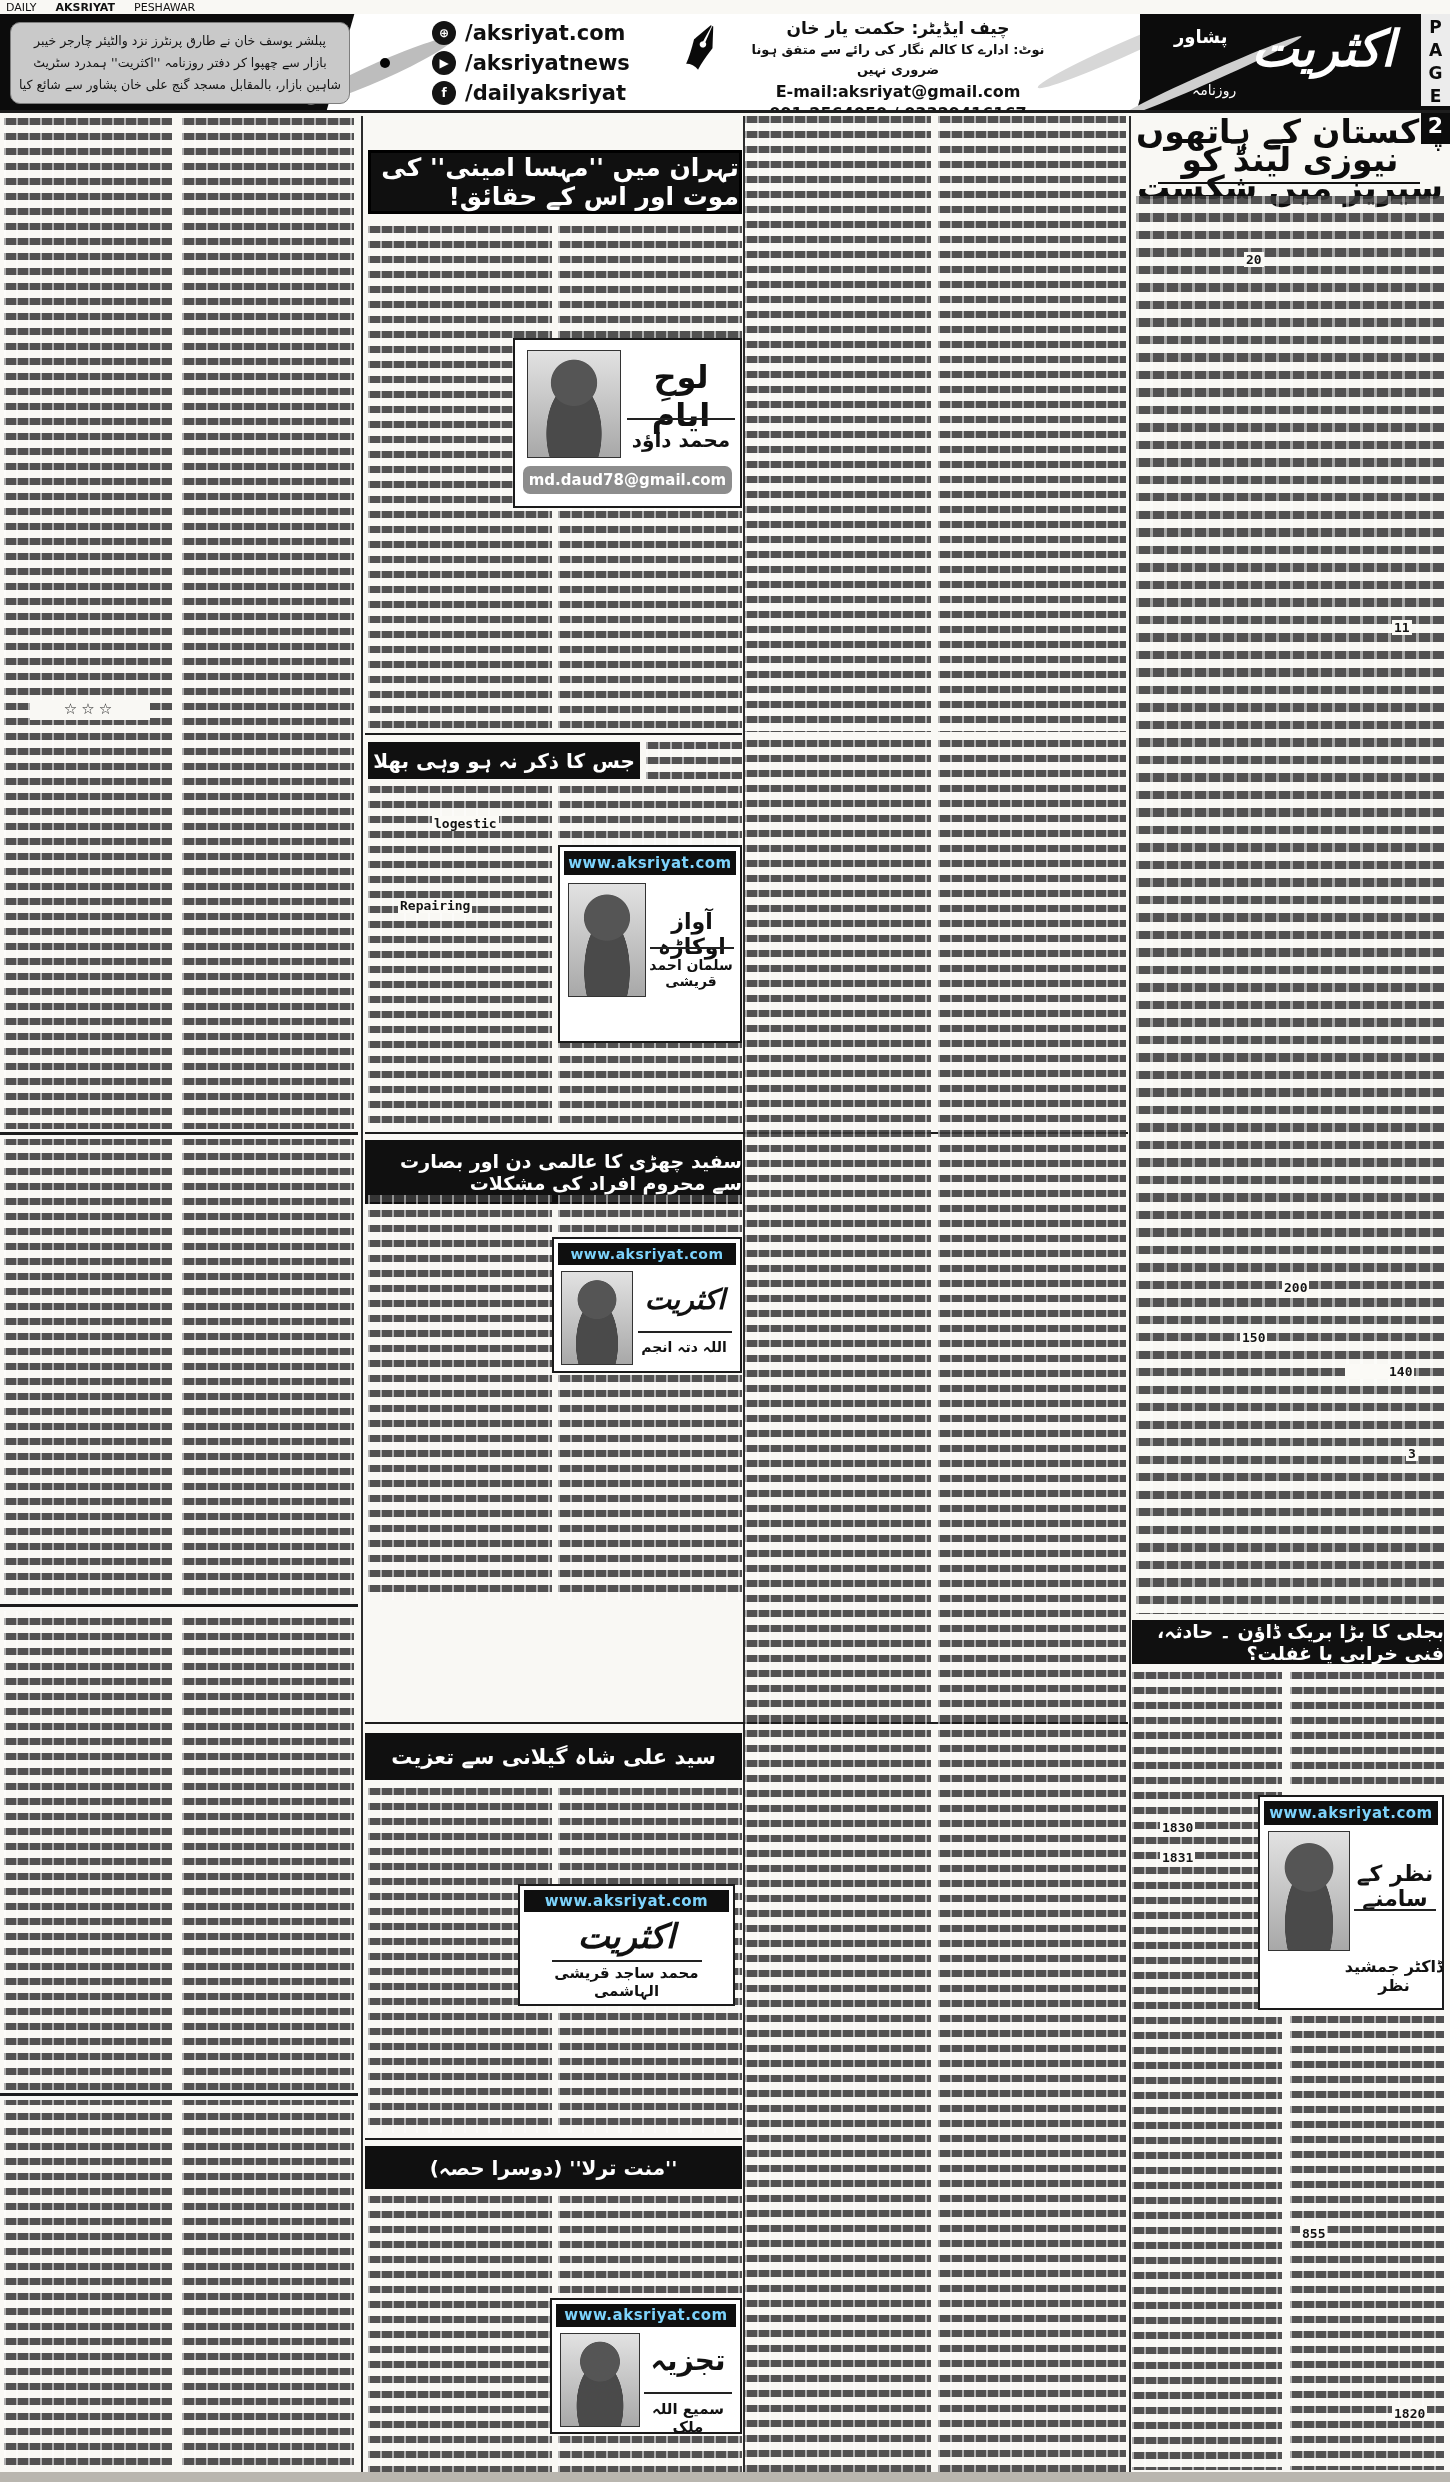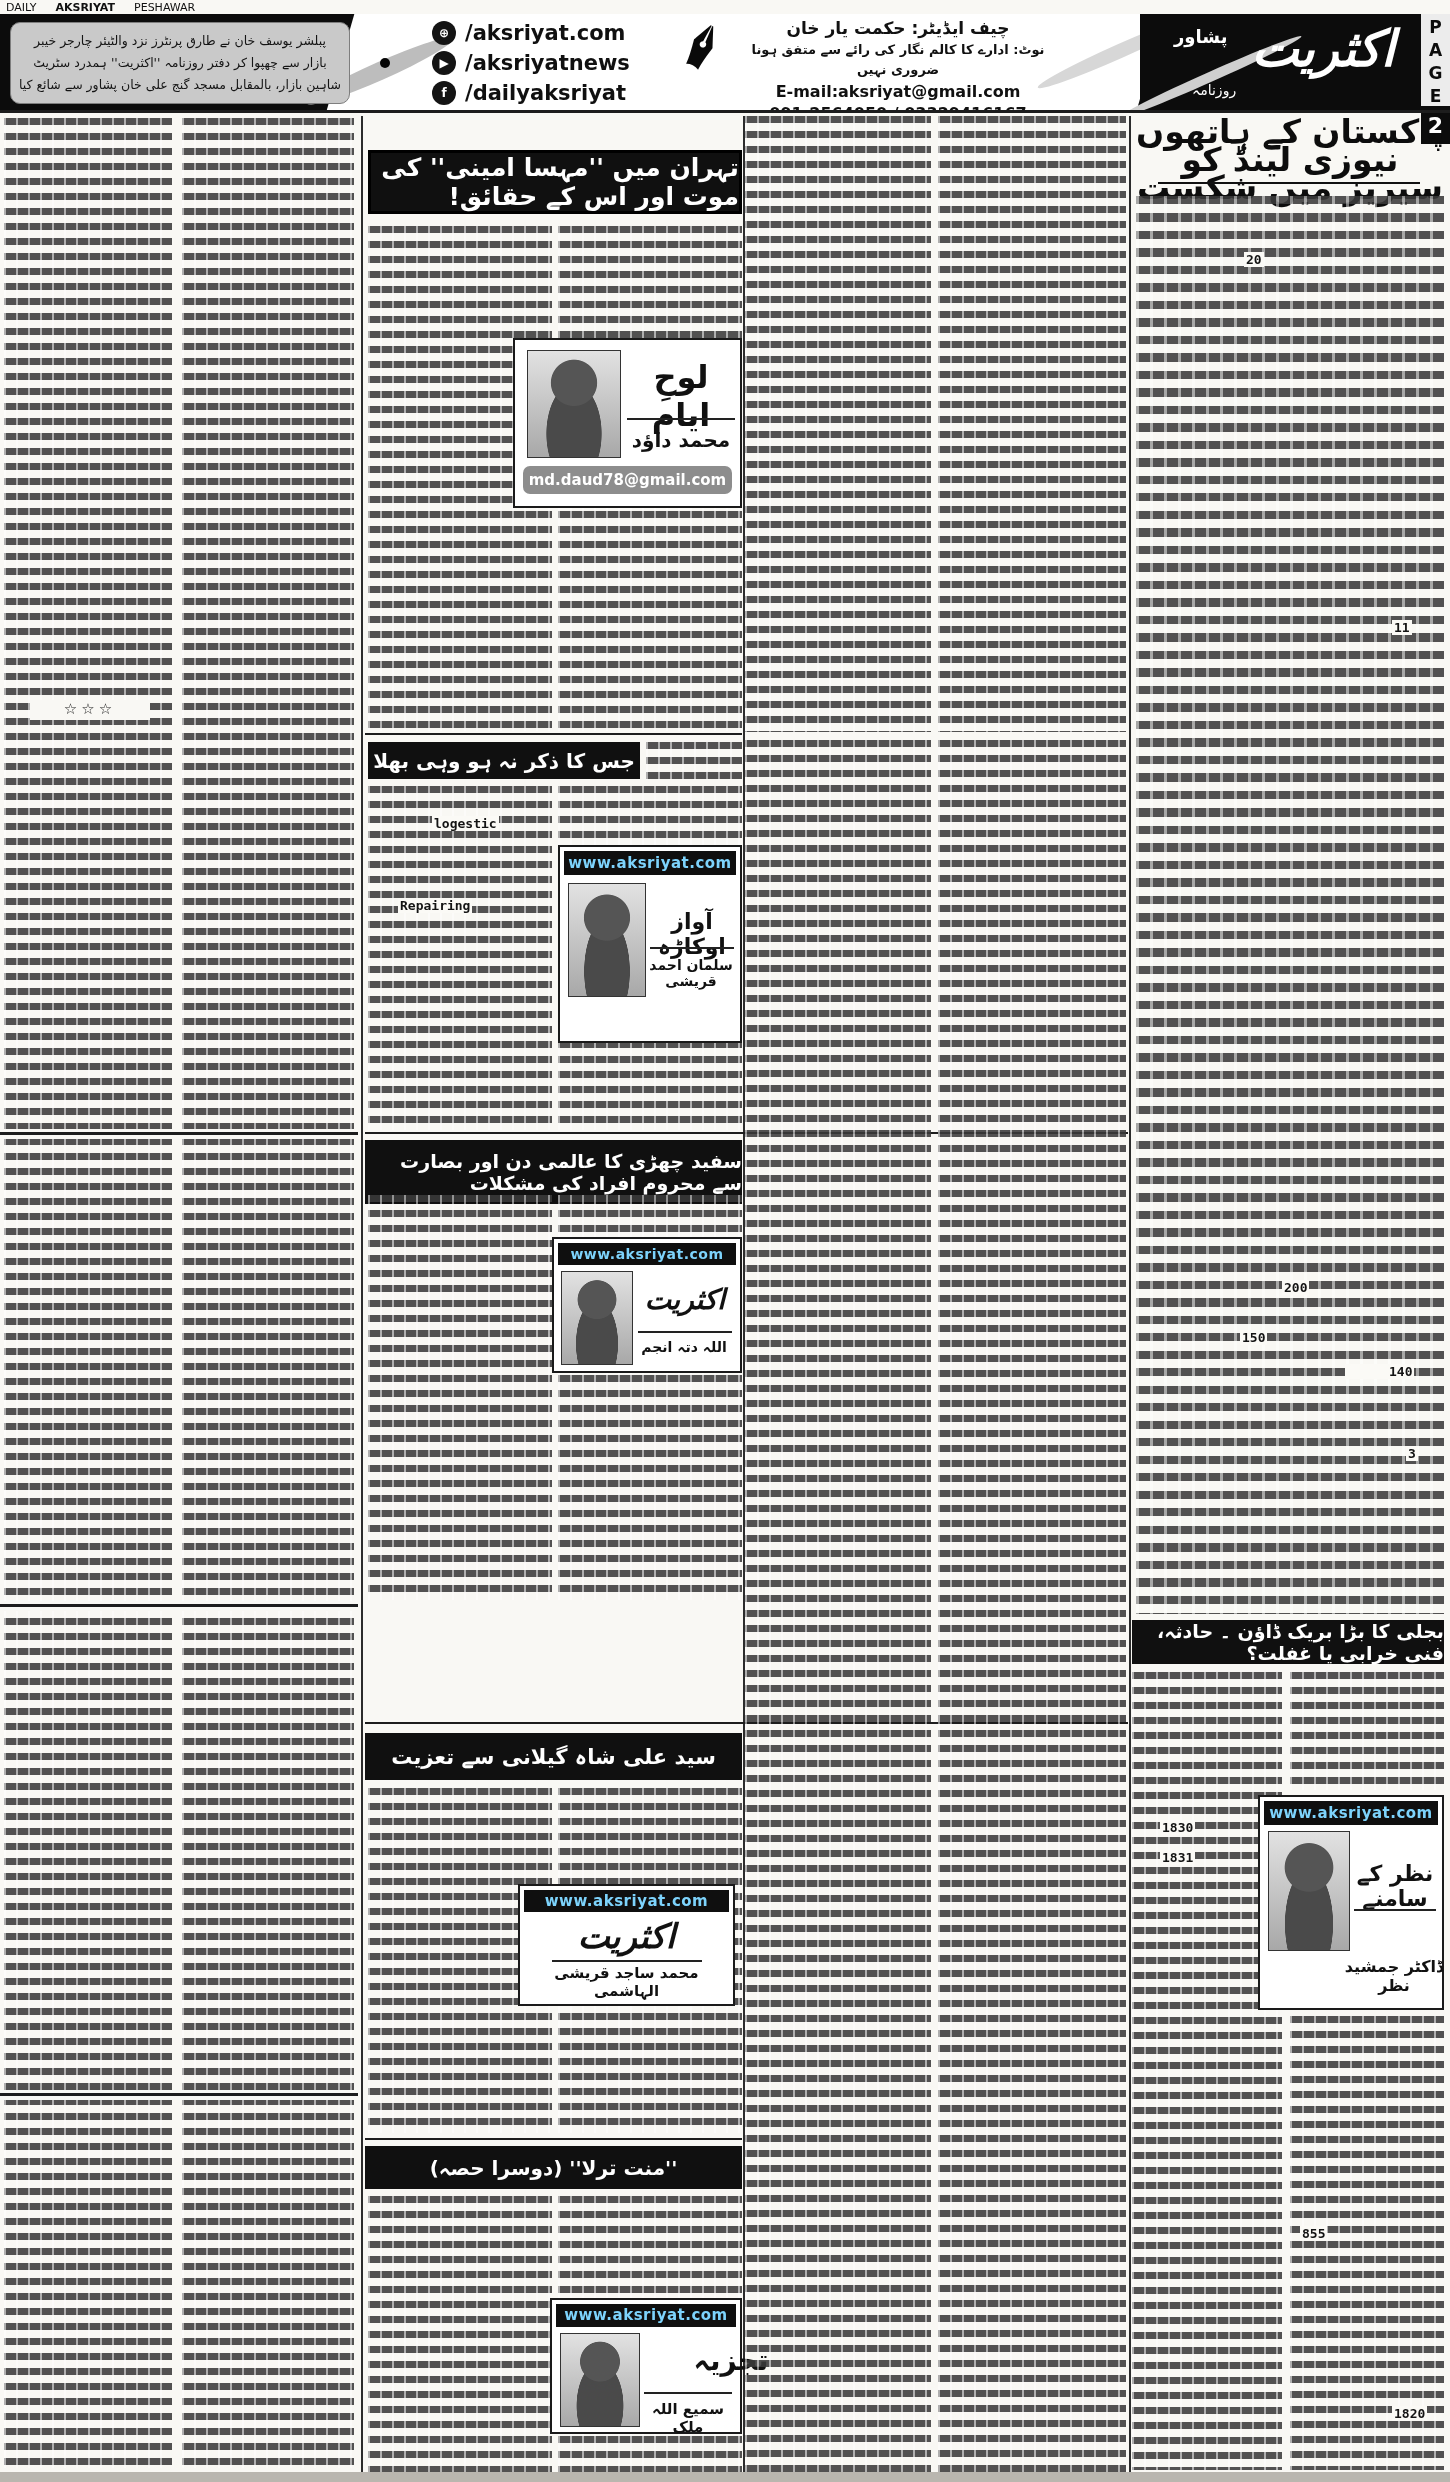--- a/index.html
+++ b/index.html
@@ -193,21 +193,21 @@
   <div class="abs hrule" style="left:365px;top:2138px;width:377px;height:2px;"></div>
   <div class="abs hbar rtl" style="left:365px;top:2146px;width:377px;height:43px;font-size:20px;">
     <span>''منت ترلا'' (دوسرا حصہ)</span>
   </div>
   <div class="abs sim" style="left:368px;top:2196px;width:184px;height:276px;"></div>
   <div class="abs sim" style="left:558px;top:2196px;width:184px;height:276px;"></div>
 
   <div class="abs abox" style="left:550px;top:2298px;width:192px;height:136px;">
     <div class="wwwbar" style="height:23px;font-size:15px;line-height:23px;margin:4px;">www.aksriyat.com</div>
     <div class="abs photo" style="left:8px;top:33px;width:78px;height:92px;"></div>
-    <div class="abs atitle" style="left:88px;top:44px;width:96px;font-size:28px;margin-left:43px;">تجزیہ</div>
+    <div class="abs atitle" style="left:88px;top:44px;width:96px;font-size:28px;">تجزیہ</div>
     <div class="abs" style="left:92px;top:92px;width:88px;height:2px;background:#222;"></div>
     <div class="abs aname" style="left:86px;top:100px;width:100px;font-size:15px;">سمیع اللہ ملک</div>
   </div>
 
   <div class="abs sim" style="left:745px;top:740px;width:186px;height:1732px;"></div>
   <div class="abs sim" style="left:938px;top:740px;width:188px;height:1732px;"></div>
 
   <div class="abs headline-open rtl" style="left:1136px;top:118px;width:308px;font-size:33px;line-height:28px;">پاکستان کے ہاتھوں نیوزی لینڈ کو سیریز میں شکست</div>
   <div class="abs" style="left:1158px;top:182px;width:262px;height:2px;background:#111;"></div>
   <div class="abs sim-wide" style="left:1136px;top:196px;width:308px;height:1418px;"></div>

